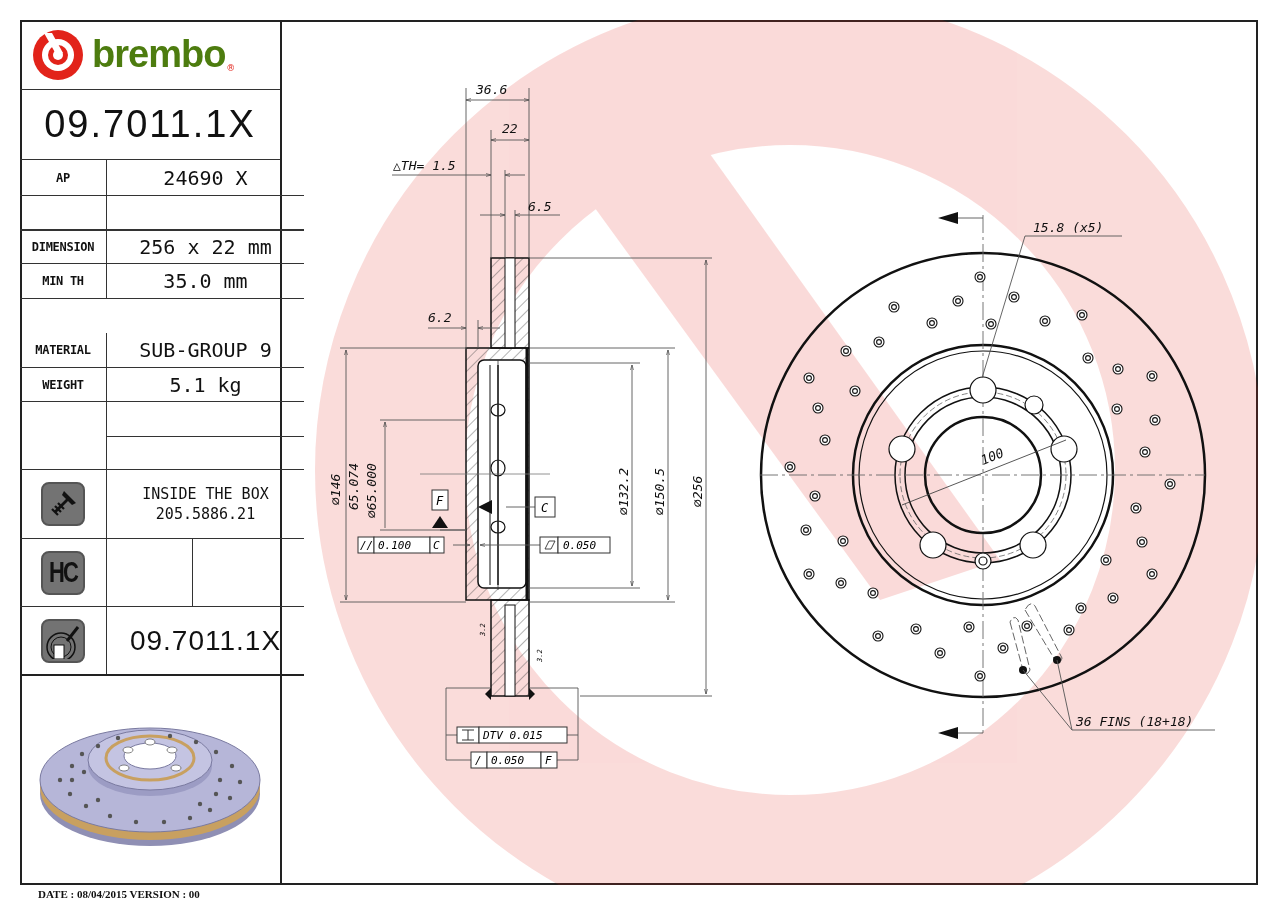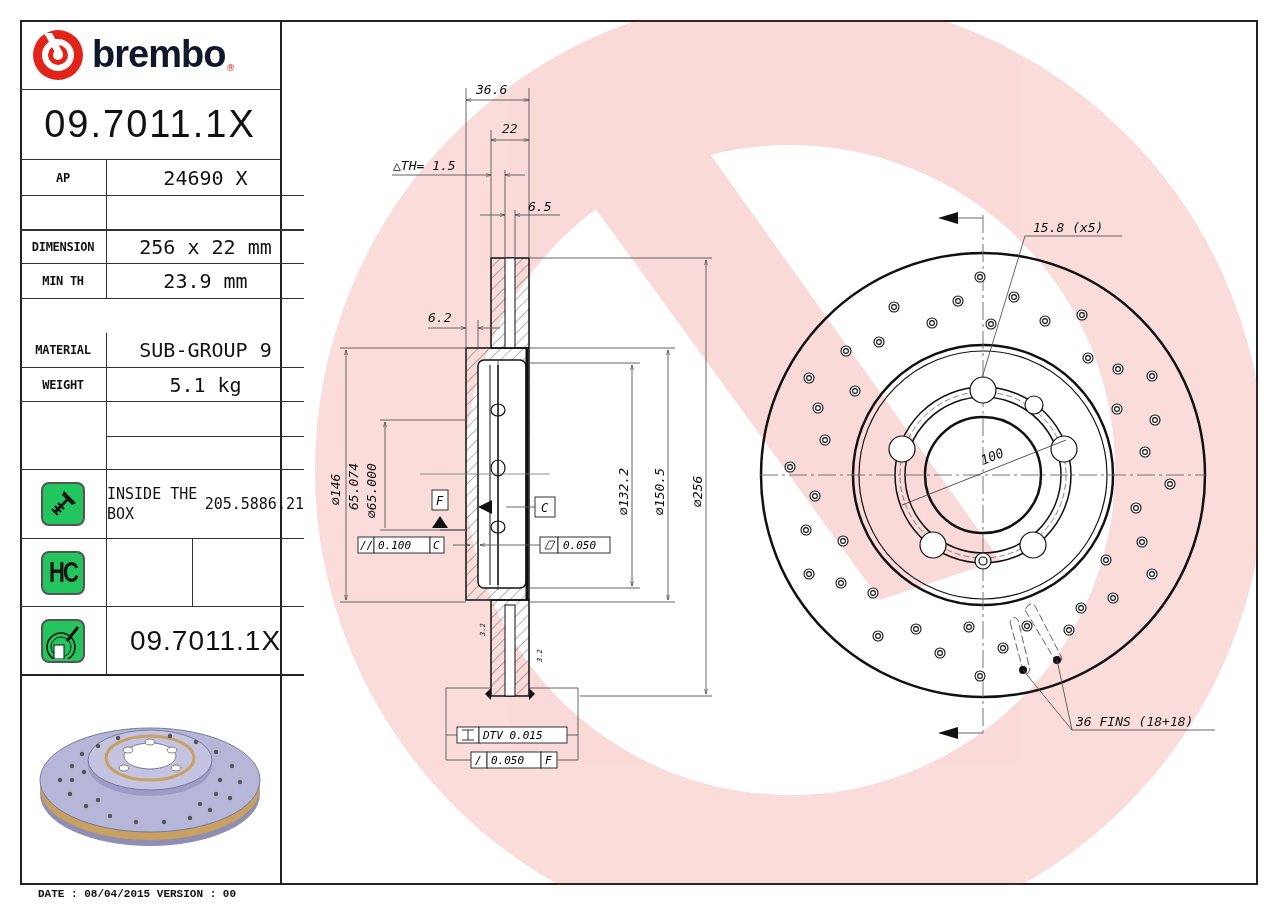--- a/index.html
+++ b/index.html
@@ -12,32 +12,32 @@
   .row { position: absolute; left: 0; width: 284px; border-bottom: 1.5px solid #333; }
   .cell-l { position: absolute; left: 0; top: 0; bottom: 0; width: 87px; border-right: 1.5px solid #333;
             display: flex; align-items: center; justify-content: center;
             font-family: "DejaVu Sans Mono", monospace; font-size: 12px; font-weight: bold; letter-spacing: -0.3px; }
   .cell-r { position: absolute; left: 87px; right: 0; top: 0; bottom: 0;
             display: flex; align-items: center; justify-content: center;
             font-family: "DejaVu Sans Mono", monospace; font-size: 20px; }
 
   .logo { position: absolute; left: 0; top: 0; width: 260px; height: 70px; border-bottom: 1.5px solid #333;
           display: flex; align-items: center; padding-left: 10px; }
-  .logo-word { font-family: "Liberation Sans", sans-serif; font-weight: bold; font-size: 38px; color: #0f172a;
+  .logo-word { font-family: "Liberation Sans", sans-serif; font-weight: bold; font-size: 38px; color: #4d7c0f;
                letter-spacing: -1px; margin-left: 6px; font-style: normal; }
   .logo-reg { font-size: 9px; color: #e2231a; align-self: flex-end; margin-bottom: 16px; margin-left: 1px; }
 
   .partno { position: absolute; left: 0; top: 70px; width: 260px; height: 70px; border-bottom: 1.5px solid #333;
             display: flex; align-items: center; justify-content: center;
             font-family: "Liberation Sans", sans-serif; font-size: 38px; letter-spacing: 2px; }
 
   .iconbox { width: 44px; height: 44px; border: 2px solid #555; border-radius: 8px;
-             display: flex; align-items: center; justify-content: center; background: #22c55e; }
-
-  .footer { position: absolute; left: 38px; top: 888px; font-family: Liberation Mono, monospace;
+             display: flex; align-items: center; justify-content: center; background: #737373; }
+
+  .footer { position: absolute; left: 38px; top: 888px; font-family: Liberation Serif, serif;
             font-size: 11px; font-weight: bold; }
 
   .drawing { position: absolute; left: 282px; top: 20px; width: 976px; height: 865px; overflow: hidden; font-style: italic; }
   svg text { font-family: "DejaVu Sans Mono", monospace; }
 </style>
 </head>
 <body>
 
 <div class="sheet"></div>
 
@@ -64,21 +64,21 @@
   <div class="row" style="top:176px;height:34px;">
     <div class="cell-l"></div>
     <div class="cell-r"></div>
   </div>
   <div class="row" style="top:210px;height:34px;border-top:1.5px solid #333;">
     <div class="cell-l">DIMENSION</div>
     <div class="cell-r">256 x 22 mm</div>
   </div>
   <div class="row" style="top:244px;height:35px;">
     <div class="cell-l">MIN TH</div>
-    <div class="cell-r">23.9 mm</div>
+    <div class="cell-r">35.0 mm</div>
   </div>
   <div class="row" style="top:313px;height:35px;">
     <div class="cell-l">MATERIAL</div>
     <div class="cell-r">SUB-GROUP 9</div>
   </div>
   <div class="row" style="top:348px;height:34px;">
     <div class="cell-l">WEIGHT</div>
     <div class="cell-r">5.1 kg</div>
   </div>
 
@@ -93,21 +93,21 @@
         <svg width="34" height="34" viewBox="0 0 34 34">
           <path d="M18 4 L30 16 L26 18 L22 14 L10 26 L8 24 L20 12 L16 8 Z" fill="#111"></path>
           <g stroke="#111" stroke-width="2.2">
             <line x1="6" y1="22" x2="12" y2="28"></line>
             <line x1="9" y1="19" x2="15" y2="25"></line>
             <line x1="12" y1="16" x2="18" y2="22"></line>
           </g>
         </svg>
       </div>
     </div>
-    <div class="cell-r" style="flex-direction:row;font-size:15px;line-height:20px;">
+    <div class="cell-r" style="flex-direction:column;font-size:15px;line-height:20px;">
       <span>INSIDE THE BOX</span>
       <span>205.5886.21</span>
     </div>
   </div>
 
   <div class="row" style="top:519px;height:68px;">
     <div class="cell-l">
       <div class="iconbox">
         <span style="font-family:'Liberation Sans',sans-serif;font-weight:bold;font-size:22px;letter-spacing:-2px;transform:scaleY(1.3);display:inline-block;">HC</span>
       </div>

